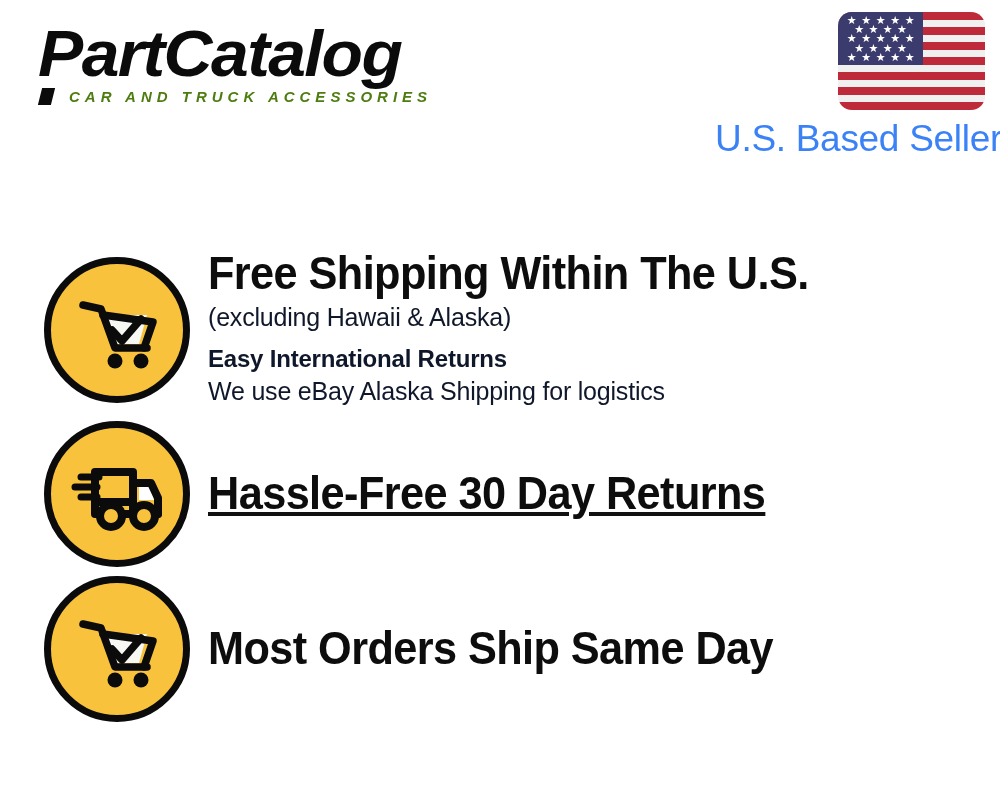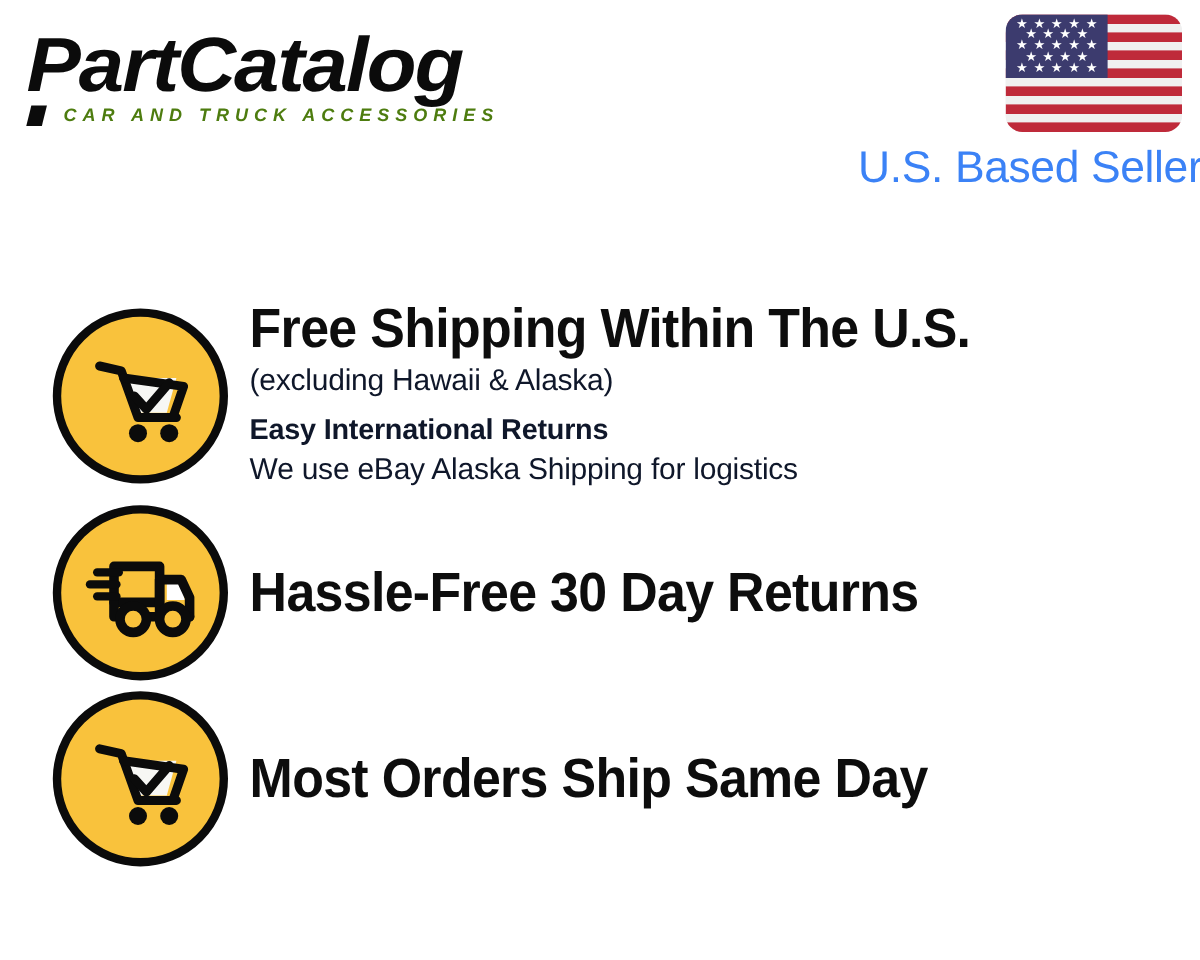--- a/index.html
+++ b/index.html
@@ -13,21 +13,21 @@
     position: relative;
     overflow: hidden;
     font-family: "Liberation Sans", sans-serif;
     color: #111111;
     -webkit-font-smoothing: antialiased;
   }
 
   
   .logo-block {
     position: absolute;
-    left: 22px;
+    left: 38px;
     top: 24px;
     width: 470px;
   }
   .logo-wordmark {
     font-family: "Liberation Sans", sans-serif;
     font-weight: 700;
     font-style: italic;
     font-size: 64px;
     line-height: 0.95;
     letter-spacing: -1.5px;
@@ -130,21 +130,21 @@
   }
 
   
   .feature {
     position: absolute;
     left: 44px;
     display: flex;
     align-items: center;
   }
   .feature-1 { top: 250px; }
-  .feature-2 { top: 421px; }
+  .feature-2 { top: 421px; text-decoration: underline; }
   .feature-3 { top: 576px; }
 
   .badge {
     width: 146px;
     height: 146px;
     border-radius: 50%;
     background: #f9c23c;
     border: 7px solid #0b0b0b;
     box-sizing: border-box;
     flex: 0 0 auto;

